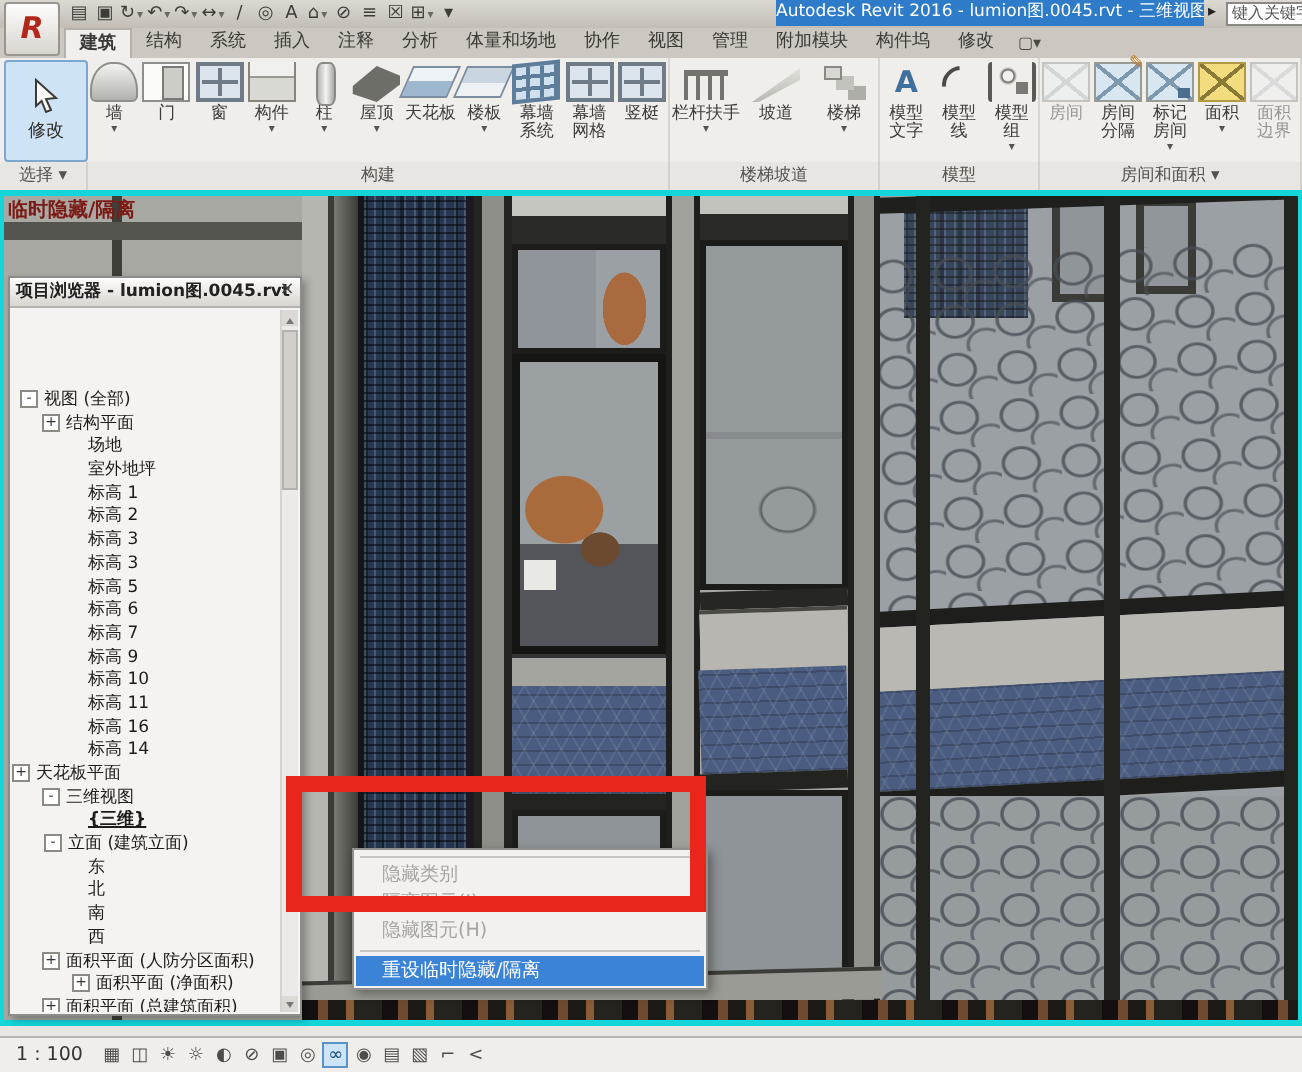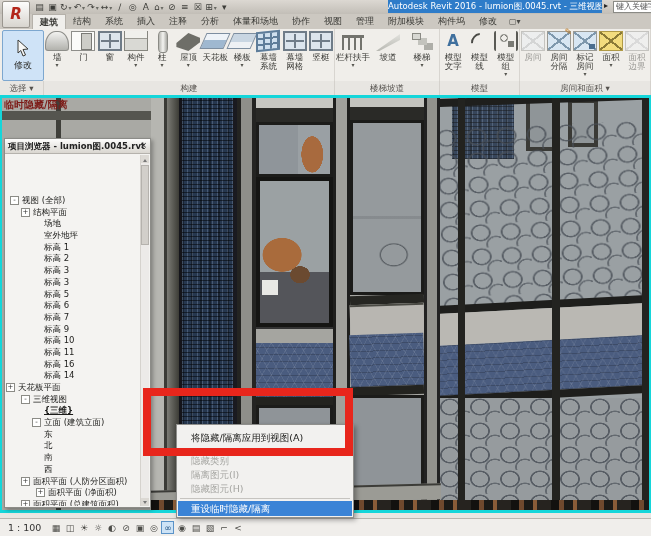--- a/index.html
+++ b/index.html
@@ -465,40 +465,39 @@
         <div class="trow" style="padding-left: 38px;"><span>标高 6</span></div>
         <div class="trow" style="padding-left: 38px;"><span>标高 7</span></div>
         <div class="trow" style="padding-left: 38px;"><span>标高 9</span></div>
         <div class="trow" style="padding-left: 38px;"><span>标高 10</span></div>
         <div class="trow" style="padding-left: 38px;"><span>标高 11</span></div>
         <div class="trow" style="padding-left: 38px;"><span>标高 16</span></div>
         <div class="trow" style="padding-left: 38px;"><span>标高 14</span></div>
         <div class="trow" style="padding-left: 0;"><span class="tg">+</span><span>天花板平面</span></div>
         <div class="trow" style="padding-left: 15px;"><span class="tg">-</span><span>三维视图</span></div>
         <div class="trow bold" style="padding-left: 38px;"><span>{三维}</span></div>
-        <div class="trow" style="padding-left: 26px;"><span class="tg">-</span><span>立面 (建筑立面)</span></div>
+        <div class="trow" style="padding-left: 16px;"><span class="tg">-</span><span>立面 (建筑立面)</span></div>
         <div class="trow" style="padding-left: 38px;"><span>东</span></div>
         <div class="trow" style="padding-left: 38px;"><span>北</span></div>
         <div class="trow" style="padding-left: 38px;"><span>南</span></div>
         <div class="trow" style="padding-left: 38px;"><span>西</span></div>
         <div class="trow" style="padding-left: 15px;"><span class="tg">+</span><span>面积平面 (人防分区面积)</span></div>
         <div class="trow" style="padding-left: 30px;"><span class="tg">+</span><span>面积平面 (净面积)</span></div>
         <div class="trow" style="padding-left: 15px;"><span class="tg">+</span><span>面积平面 (总建筑面积)</span></div>
         <div class="trow" style="padding-left: 15px;"><span class="tg">+</span><span>面积平面 (防火分区面积)</span></div>
         <div class="trow" style="padding-left: 15px;"><span>图例</span></div>
       </div>
     <div class="bscroll">
       <div class="bs-up"></div>
       <div class="bs-th"></div>
       <div class="bs-dn"></div>
     </div>
   </div>
 
   <div class="ctxmenu" id="ctxmenu">
-      <div class="mi first normal">将隐藏/隔离应用到视图(A)</div>
       <div class="msep"></div>
       <div class="mi disabled">隐藏类别</div>
       <div class="mi disabled">隔离图元(I)</div>
       <div class="mi disabled">隐藏图元(H)</div>
       <div class="msep"></div>
       <div class="mi highlighted">重设临时隐藏/隔离</div>
     </div>
 
   <div class="redrect"></div>
 

